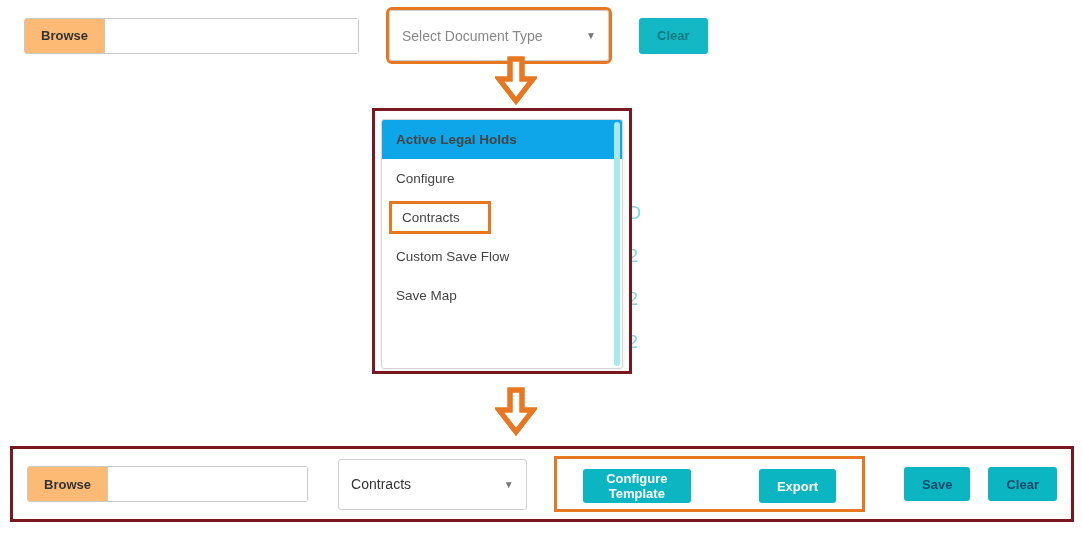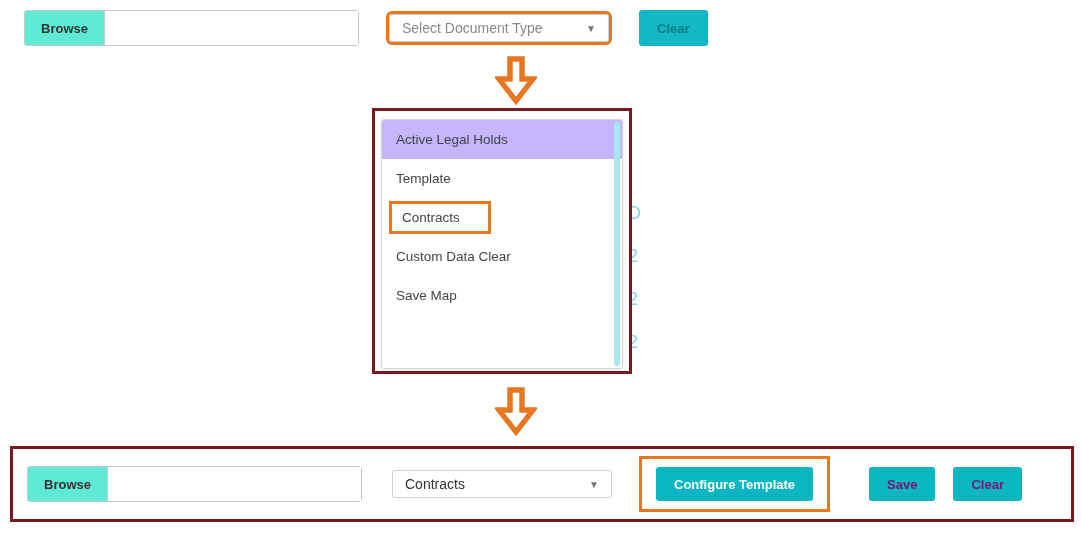--- a/index.html
+++ b/index.html
@@ -26,41 +26,41 @@
       display: flex;
       border: 1px solid #c8c8c8;
       border-radius: 3px;
       height: 36px;
       width: 335px;
       background: #fff;
     }
     .browse-btn {
       border: none;
       border-right: 1px solid #c8c8c8;
-      background: #5eead4;
+      background: #fdba74;
       padding: 0 16px;
       font-weight: 700;
       font-size: 13px;
       color: #333;
       cursor: pointer;
     }
     .browse-input {
       flex: 1;
       border: none;
       outline: none;
       padding: 0 8px;
       font-size: 13px;
     }
     .dropdown-closed {
       display: flex;
       align-items: center;
       justify-content: space-between;
       border: 1px solid #d0d0d0;
       border-radius: 3px;
-      height: 28px;
+      height: 51px;
       width: 220px;
       padding: 0 12px;
       background: #fff;
       cursor: pointer;
       color: #888;
       font-size: 14px;
     }
     .highlight-orange {
       outline: 3px solid #e87722;
       outline-offset: 0;
@@ -110,22 +110,22 @@
     .dropdown-list {
       list-style: none;
     }
     .dropdown-list li {
       padding: 12px 14px;
       font-size: 13.5px;
       color: #444;
       cursor: pointer;
     }
     .dropdown-list li.hovered {
-      background: #c4b5fd;
-      font-weight: 400;
+      background: #0ea5e9;
+      font-weight: 700;
     }
     .option-contracts {
       display: inline-block;
       outline: 3px solid #e87722;
       padding: 6px 28px 6px 10px !important;
       margin: 6px 0 6px 10px;
     }
     .scrollbar-track {
       position: absolute;
       right: 2px;
@@ -166,38 +166,38 @@
       align-items: center;
       padding: 0 14px;
       gap: 30px;
     }
     .dropdown-selected {
       color: #333;
     }
     .step3 .browse-group { width: 335px; }
     .action-highlight {
       display: flex;
-      align-items: center;
+      align-items: flex-end;
       gap: 68px;
       outline: 3px solid #e87722;
-      padding: 6px 14px;
+      padding: 6px 26px;
       height: 50px;
     }
     .teal-btn {
       background: #0bb5c2;
       border: none;
       border-radius: 3px;
       height: 34px;
       padding: 0 18px;
       color: #fff;
       font-size: 13px;
       font-weight: 700;
       cursor: pointer;
     }
-    .teal-btn.dim { color: #701a75; }
+    .teal-btn.dim { color: #0c4a6e; }
     .step3-right { display:flex; gap:18px; margin-left:12px; }
 
     svg.arrow { width: 42px; height: 50px; }
     svg.arrow path { fill: none; stroke: #e87722; stroke-width: 5; }
     svg.arrow .fillw { fill: #fff; }
   </style>
 </head>
 <body>
 
 <div class="step1">
@@ -224,23 +224,23 @@
 <div class="step2-wrap">
   <div class="behind-digits">
     <span>D</span>
     <span>2</span>
     <span>2</span>
     <span>2</span>
   </div>
   <div class="dropdown-panel">
     <ul class="dropdown-list">
       <li class="hovered">Active Legal Holds</li>
-      <li>Template</li>
+      <li>Configure</li>
       <li style="padding:0;"><span class="option-contracts">Contracts</span></li>
-      <li>Custom Data Clear</li>
+      <li>Custom Save Flow</li>
       <li>Save Map</li>
     </ul>
     <div class="scrollbar-track"></div>
   </div>
 </div>
 
 <div class="arrow2">
   <svg class="arrow" viewBox="0 0 42 50">
     <path class="fillw" d="M15 4 H27 V24 H38 L21 46 L4 24 H15 Z"></path>
     <path d="M15 4 H27 V24 H38 L21 46 L4 24 H15 Z"></path>
@@ -253,19 +253,20 @@
     <input class="browse-input" type="text" style="">
   </div>
 
   <div class="dropdown-closed dropdown-selected" style="width:220px;">
     <span>Contracts</span>
     <span class="caret">▼</span>
   </div>
 
   <div class="action-highlight">
     <button class="teal-btn">Configure Template</button>
+    <button class="teal-btn">Export</button>
   </div>
 
   <div class="step3-right">
     <button class="teal-btn dim">Save</button>
     <button class="teal-btn dim">Clear</button>
   </div>
 </div>
 
 </body></html>

